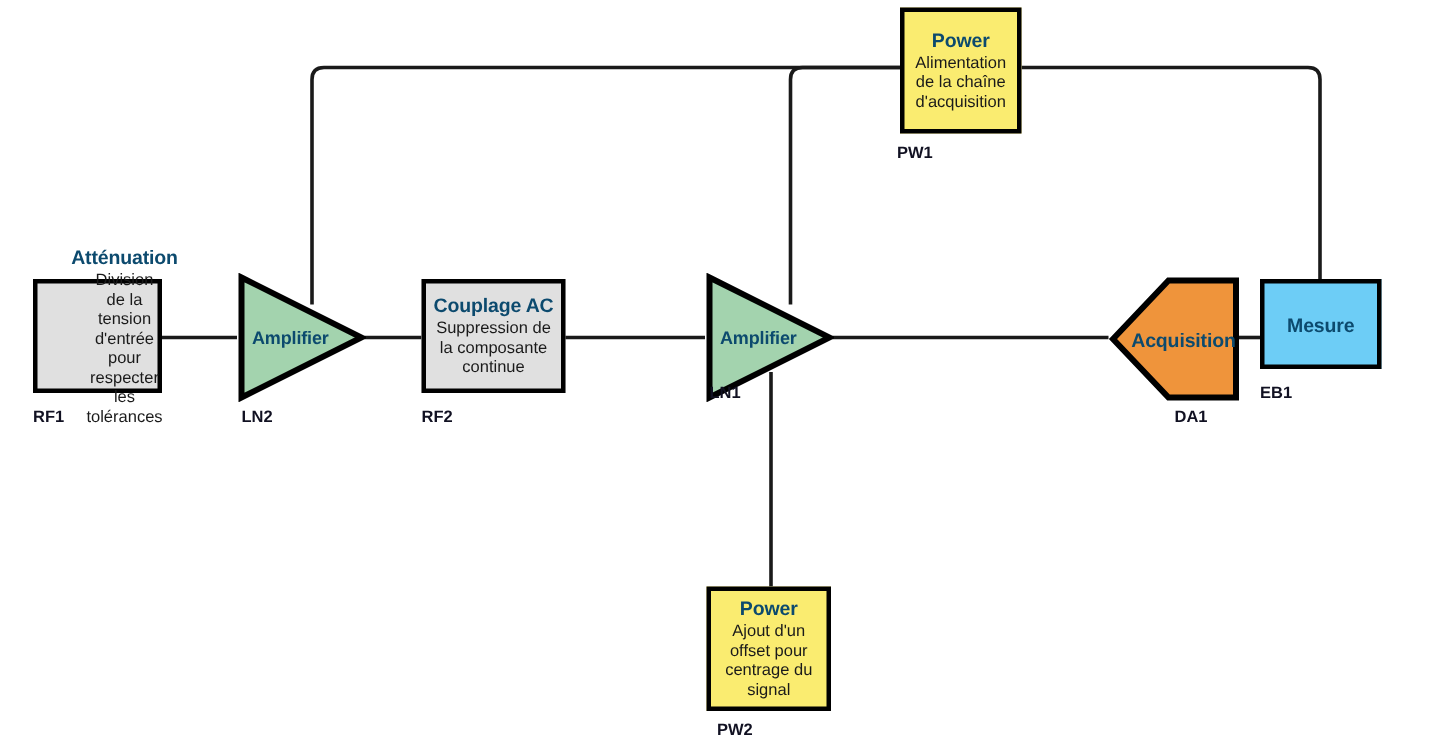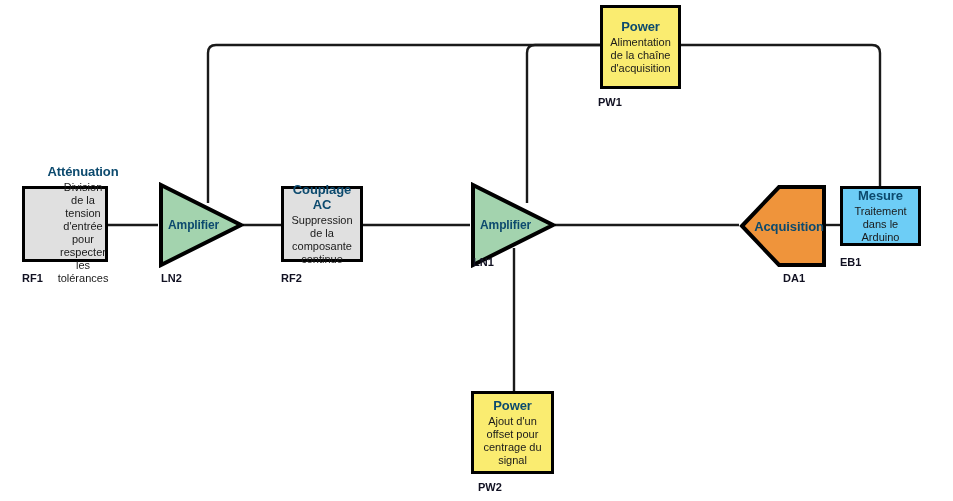--- a/index.html
+++ b/index.html
@@ -114,21 +114,21 @@
   <div class="ref-label" style="left:22px; top:272px;">RF1</div>
 
   <div class="node tri-node" style="left:158px; top:182px; width:86px; height:86px; justify-content:center; align-items:flex-start;">
     <svg class="shape-svg" viewBox="0 0 86 86" preserveAspectRatio="none" xmlns="http://www.w3.org/2000/svg">
       <polygon points="3,3 83,43 3,83" fill="#A3D3AE" stroke="#000000" stroke-width="4" stroke-linejoin="miter"></polygon>
     </svg>
     <div class="node-title" style="margin-left:10px; margin-top:0;">Amplifier</div>
   </div>
   <div class="ref-label" style="left:161px; top:272px;">LN2</div>
 
-  <div class="node rect-node" style="left:281px; top:186px; width:82px; height:76px; background:#E0E0E0;">
+  <div class="node rect-node" style="left:281px; top:186px; width:96px; height:76px; background:#E0E0E0;">
     <div class="node-title">Couplage AC</div>
     <div class="node-desc">Suppression de la composante continue</div>
   </div>
   <div class="ref-label" style="left:281px; top:272px;">RF2</div>
 
   <div class="node tri-node" style="left:470px; top:182px; width:86px; height:86px; justify-content:center; align-items:flex-start;">
     <svg class="shape-svg" viewBox="0 0 86 86" preserveAspectRatio="none" xmlns="http://www.w3.org/2000/svg">
       <polygon points="3,3 83,43 3,83" fill="#A3D3AE" stroke="#000000" stroke-width="4" stroke-linejoin="miter"></polygon>
     </svg>
     <div class="node-title" style="margin-left:10px;">Amplifier</div>
@@ -150,17 +150,16 @@
   <div class="node" style="left:739px; top:184px; width:88px; height:84px;">
     <svg class="shape-svg" viewBox="0 0 88 84" preserveAspectRatio="none" xmlns="http://www.w3.org/2000/svg">
       <polygon points="3,42 40,3 85,3 85,81 40,81" fill="#EF943B" stroke="#000000" stroke-width="4" stroke-linejoin="miter"></polygon>
     </svg>
     <div class="node-title" style="position:relative; z-index:2; margin-left:12px;">Acquisition</div>
   </div>
   <div class="ref-label" style="left:783px; top:272px;">DA1</div>
 
   <div class="node rect-node" style="left:840px; top:186px; width:81px; height:60px; background:#6DCDF6;">
     <div class="node-title">Mesure</div>
-    <div class="node-desc">Traitement dans le Arduino</div>
   </div>
   <div class="ref-label" style="left:840px; top:256px;">EB1</div>
 
 </div>
 
 </body></html>

